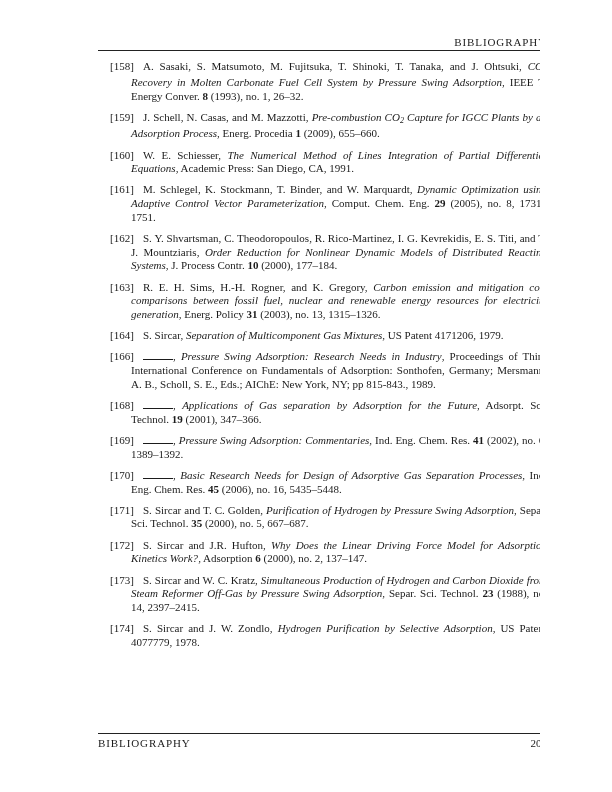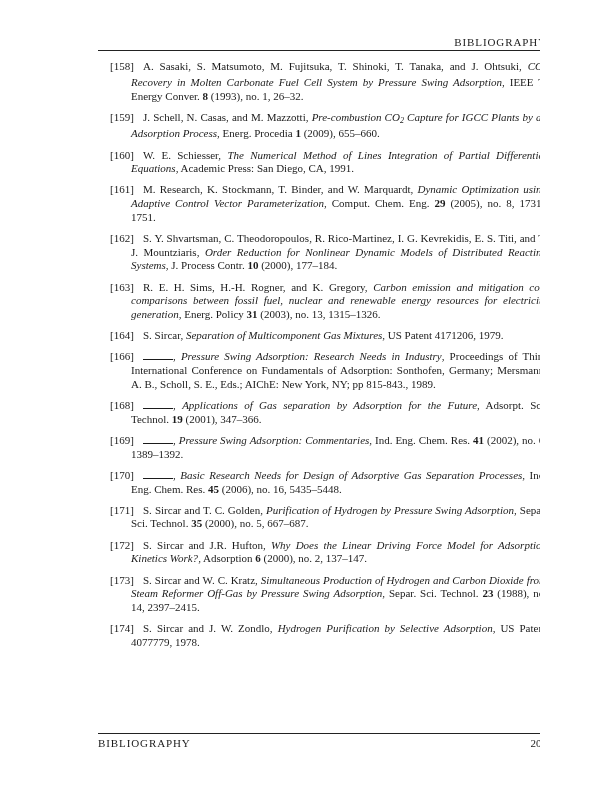--- a/index.html
+++ b/index.html
@@ -87,21 +87,21 @@
 <div class="page">
   <div class="content">
     <div class="running-head">
       <span>BIBLIOGRAPHY</span>
     </div>
     <hr class="head-rule">
     <div class="entries" id="bib-list">
         <div class="entry"><span class="entry-label">[158]</span><span><span class="seg-n">A. Sasaki, S. Matsumoto, M. Fujitsuka, T. Shinoki, T. Tanaka, and J. Ohtsuki, </span><span class="seg-i">CO</span><span class="seg-isub">2</span><span class="seg-i"> Recovery in Molten Carbonate Fuel Cell System by Pressure Swing Adsorption</span><span class="seg-n">, IEEE T. Energy Conver. </span><span class="seg-b">8</span><span class="seg-n"> (1993), no. 1, 26–32.</span></span></div>
         <div class="entry"><span class="entry-label">[159]</span><span><span class="seg-n">J. Schell, N. Casas, and M. Mazzotti, </span><span class="seg-i">Pre-combustion CO</span><span class="seg-isub">2</span><span class="seg-i"> Capture for IGCC Plants by an Adsorption Process</span><span class="seg-n">, Energ. Procedia </span><span class="seg-b">1</span><span class="seg-n"> (2009), 655–660.</span></span></div>
         <div class="entry"><span class="entry-label">[160]</span><span><span class="seg-n">W. E. Schiesser, </span><span class="seg-i">The Numerical Method of Lines Integration of Partial Differential Equations</span><span class="seg-n">, Academic Press: San Diego, CA, 1991.</span></span></div>
-        <div class="entry"><span class="entry-label">[161]</span><span><span class="seg-n">M. Research, K. Stockmann, T. Binder, and W. Marquardt, </span><span class="seg-i">Dynamic Optimization using Adaptive Control Vector Parameterization</span><span class="seg-n">, Comput. Chem. Eng. </span><span class="seg-b">29</span><span class="seg-n"> (2005), no. 8, 1731–1751.</span></span></div>
+        <div class="entry"><span class="entry-label">[161]</span><span><span class="seg-n">M. Schlegel, K. Stockmann, T. Binder, and W. Marquardt, </span><span class="seg-i">Dynamic Optimization using Adaptive Control Vector Parameterization</span><span class="seg-n">, Comput. Chem. Eng. </span><span class="seg-b">29</span><span class="seg-n"> (2005), no. 8, 1731–1751.</span></span></div>
         <div class="entry"><span class="entry-label">[162]</span><span><span class="seg-n">S. Y. Shvartsman, C. Theodoropoulos, R. Rico-Martinez, I. G. Kevrekidis, E. S. Titi, and T. J. Mountziaris, </span><span class="seg-i">Order Reduction for Nonlinear Dynamic Models of Distributed Reacting Systems</span><span class="seg-n">, J. Process Contr. </span><span class="seg-b">10</span><span class="seg-n"> (2000), 177–184.</span></span></div>
         <div class="entry"><span class="entry-label">[163]</span><span><span class="seg-n">R. E. H. Sims, H.-H. Rogner, and K. Gregory, </span><span class="seg-i">Carbon emission and mitigation cost comparisons between fossil fuel, nuclear and renewable energy resources for electricity generation</span><span class="seg-n">, Energ. Policy </span><span class="seg-b">31</span><span class="seg-n"> (2003), no. 13, 1315–1326.</span></span></div>
         <div class="entry"><span class="entry-label">[164]</span><span><span class="seg-n">S. Sircar, </span><span class="seg-i">Separation of Multicomponent Gas Mixtures</span><span class="seg-n">, US Patent 4171206, 1979.</span></span></div>
         <div class="entry"><span class="entry-label">[166]</span><span><span class="seg-rule"></span><span class="seg-n">, </span><span class="seg-i">Pressure Swing Adsorption: Research Needs in Industry</span><span class="seg-n">, Proceedings of Third International Conference on Fundamentals of Adsorption: Sonthofen, Germany; Mersmann, A. B., Scholl, S. E., Eds.; AIChE: New York, NY; pp 815-843., 1989.</span></span></div>
         <div class="entry"><span class="entry-label">[168]</span><span><span class="seg-rule"></span><span class="seg-n">, </span><span class="seg-i">Applications of Gas separation by Adsorption for the Future</span><span class="seg-n">, Adsorpt. Sci. Technol. </span><span class="seg-b">19</span><span class="seg-n"> (2001), 347–366.</span></span></div>
         <div class="entry"><span class="entry-label">[169]</span><span><span class="seg-rule"></span><span class="seg-n">, </span><span class="seg-i">Pressure Swing Adsorption: Commentaries</span><span class="seg-n">, Ind. Eng. Chem. Res. </span><span class="seg-b">41</span><span class="seg-n"> (2002), no. 6, 1389–1392.</span></span></div>
         <div class="entry"><span class="entry-label">[170]</span><span><span class="seg-rule"></span><span class="seg-n">, </span><span class="seg-i">Basic Research Needs for Design of Adsorptive Gas Separation Processes</span><span class="seg-n">, Ind. Eng. Chem. Res. </span><span class="seg-b">45</span><span class="seg-n"> (2006), no. 16, 5435–5448.</span></span></div>
         <div class="entry"><span class="entry-label">[171]</span><span><span class="seg-n">S. Sircar and T. C. Golden, </span><span class="seg-i">Purification of Hydrogen by Pressure Swing Adsorption</span><span class="seg-n">, Separ. Sci. Technol. </span><span class="seg-b">35</span><span class="seg-n"> (2000), no. 5, 667–687.</span></span></div>
         <div class="entry"><span class="entry-label">[172]</span><span><span class="seg-n">S. Sircar and J.R. Hufton, </span><span class="seg-i">Why Does the Linear Driving Force Model for Adsorption Kinetics Work?</span><span class="seg-n">, Adsorption </span><span class="seg-b">6</span><span class="seg-n"> (2000), no. 2, 137–147.</span></span></div>
         <div class="entry"><span class="entry-label">[173]</span><span><span class="seg-n">S. Sircar and W. C. Kratz, </span><span class="seg-i">Simultaneous Production of Hydrogen and Carbon Dioxide from Steam Reformer Off-Gas by Pressure Swing Adsorption</span><span class="seg-n">, Separ. Sci. Technol. </span><span class="seg-b">23</span><span class="seg-n"> (1988), no. 14, 2397–2415.</span></span></div>

